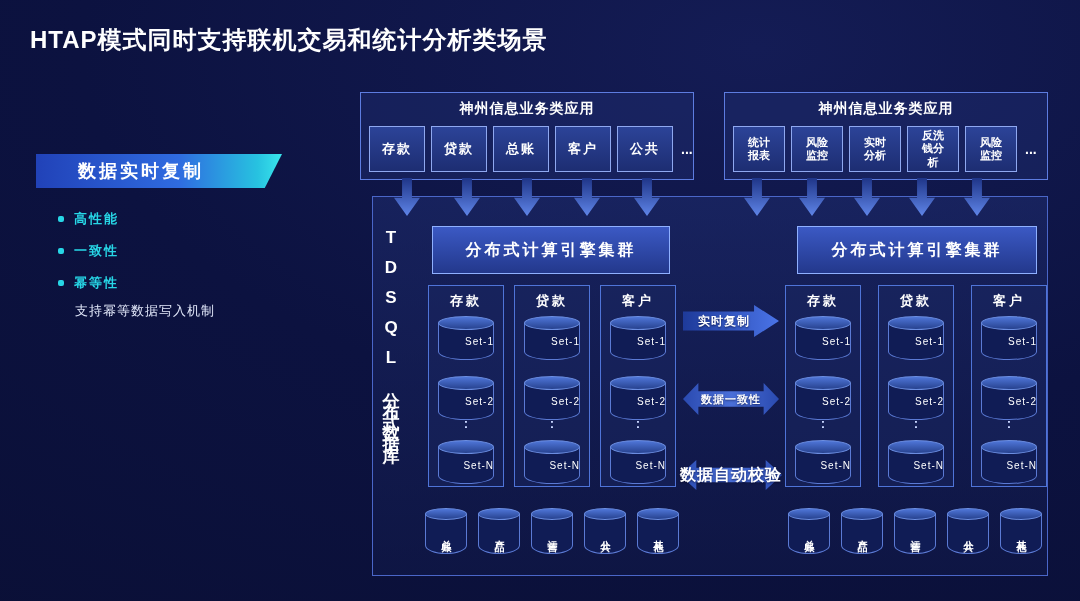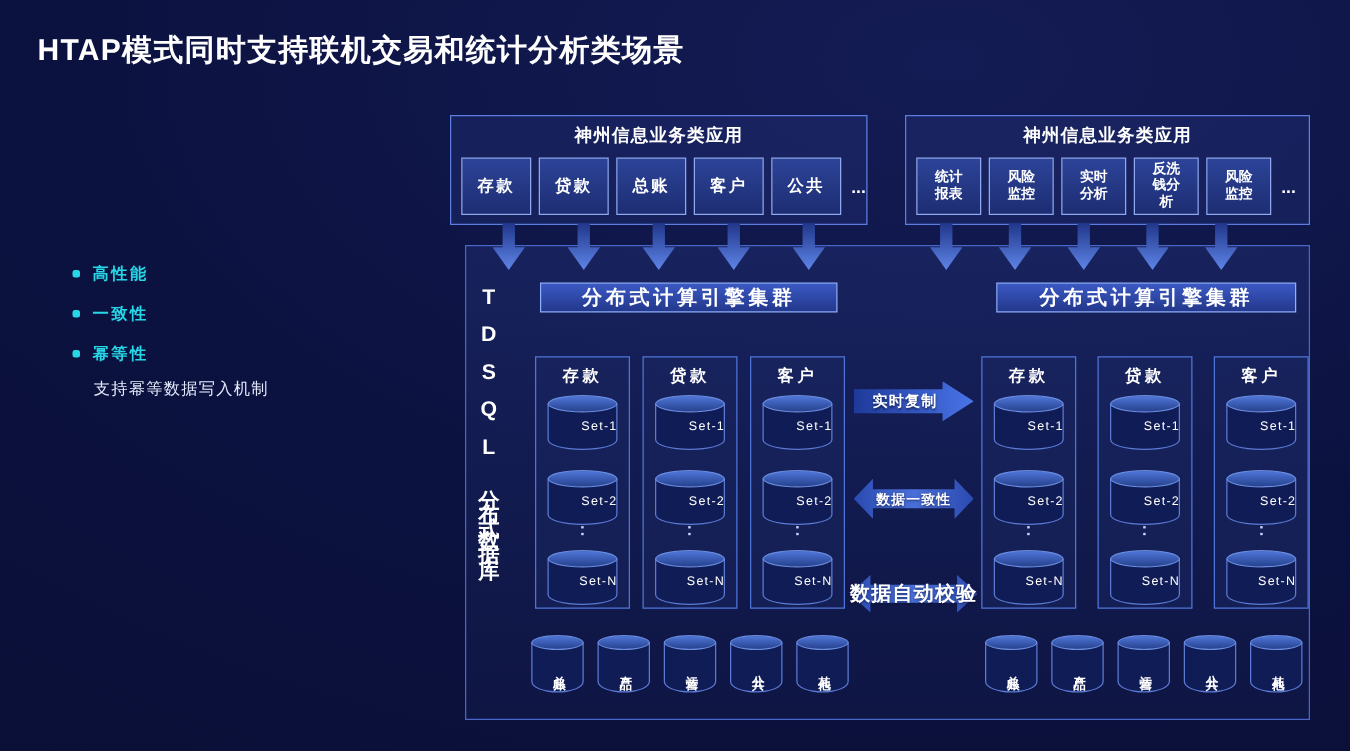--- a/index.html
+++ b/index.html
@@ -53,21 +53,21 @@
     border:1px solid #4a66c8;
     background:linear-gradient(180deg,rgba(30,44,110,0.55) 0%,rgba(16,24,72,0.65) 100%);
   }
   .db-vertical-label{
     left:378px;top:228px;width:26px;height:340px;
     writing-mode:vertical-lr;text-orientation:upright;
     font-size:17px;font-weight:bold;letter-spacing:11px;color:#fff;
     display:flex;align-items:center;
   }
   .engine-box{
-    height:24px;border:1px solid #8fb0ff;
+    height:48px;border:1px solid #8fb0ff;
     background:linear-gradient(180deg,#3b59c4 0%,#23388c 100%);
     display:flex;align-items:center;justify-content:center;
     font-size:16px;font-weight:bold;letter-spacing:3px;color:#fff;
   }
 
   
   .db-group{width:76px;height:202px;border:1px solid #4f74d8;background:rgba(26,40,100,0.45);}
   .group-label{text-align:center;margin-top:6px;font-size:13px;font-weight:bold;letter-spacing:3px;color:#fff;}
   .gap-dots{
     position:absolute;left:50%;top:134px;transform:translateX(-50%);
@@ -116,20 +116,21 @@
     font-size:12px;font-weight:bold;color:#fff;letter-spacing:1px;text-shadow:0 1px 2px rgba(0,0,30,.6);
   }
 </style>
 </head>
 <body>
 
 <div class="slide">
 
   <div class="abs slide-title">HTAP模式同时支持联机交易和统计分析类场景</div>
 
+  <div class="abs badge">数据实时复制</div>
 
   <div class="abs bullets">
     <div class="bullet-head">
       <span class="bullet-dot"></span>
       <span class="bullet-heading">高性能</span>
     </div>
     <div class="bullet-head">
       <span class="bullet-dot"></span>
       <span class="bullet-heading">一致性</span>
     </div>

